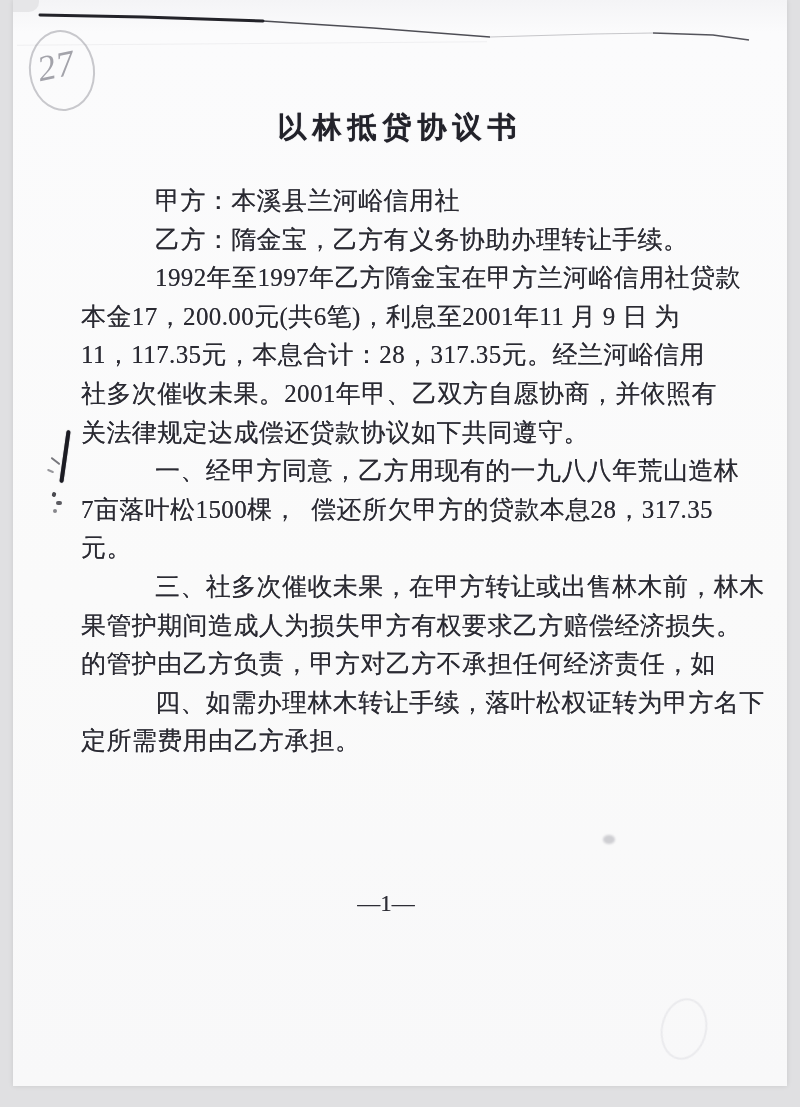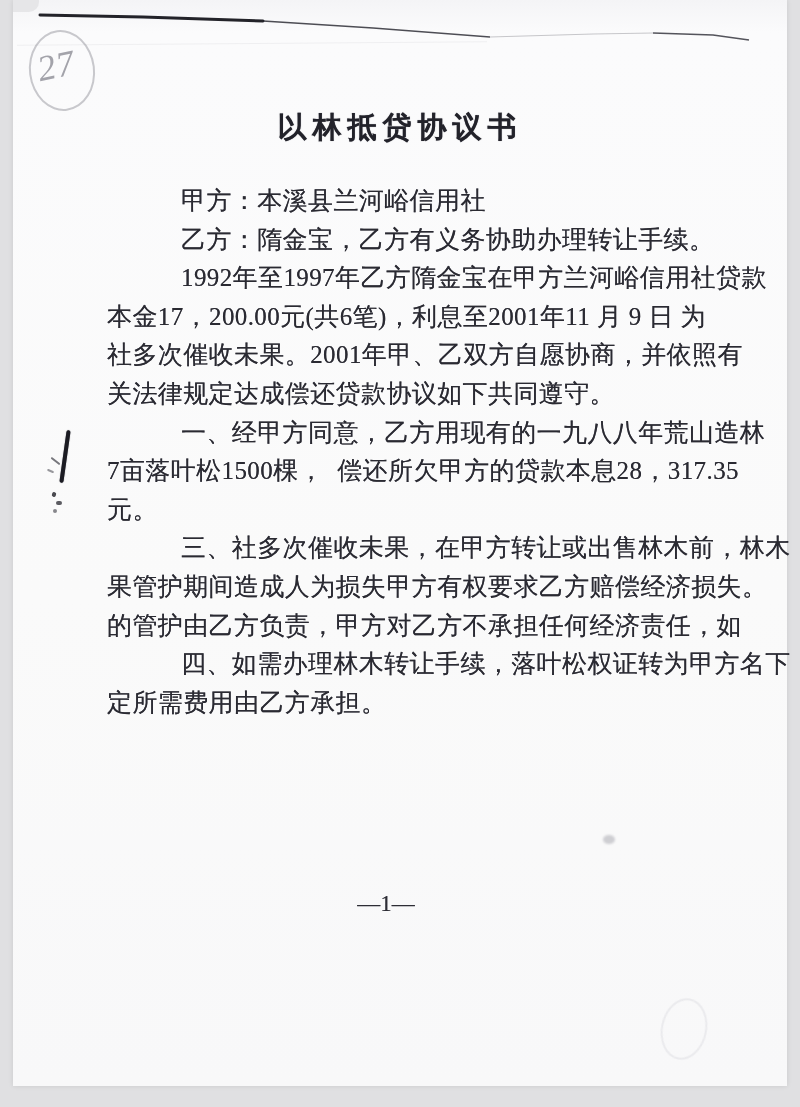--- a/index.html
+++ b/index.html
@@ -62,21 +62,21 @@
   }
   
   .title{
     position:absolute;left:0;top:108px;width:100%;
     text-align:center;padding-left:0;box-sizing:border-box;
     font-size:29px;font-weight:700;letter-spacing:6px;
     color:#22222a;
     text-shadow:0 0 0.7px rgba(30,30,40,0.75);
   }
   .body-lines{
-    position:absolute;left:94px;top:182px;width:620px;
+    position:absolute;left:68px;top:182px;width:620px;
   }
   .line{
     height:38.6px;line-height:38.6px;
     font-size:25px;letter-spacing:0.4px;
     color:#2a2a32;white-space:pre;
     text-shadow:0 0 0.6px rgba(35,35,48,0.7);
   }
   .line.indent{text-indent:74px;}
   .footer{
     position:absolute;left:0;top:891px;width:100%;
@@ -114,20 +114,21 @@
     <div class="smudge-br"></div>
 
     <div class="title">以林抵贷协议书</div>
 
     <div class="body-lines">
 
     <div class="line indent">甲方：本溪县兰河峪信用社</div>
         <div class="line indent">乙方：隋金宝，乙方有义务协助办理转让手续。</div>
         <div class="line indent">1992年至1997年乙方隋金宝在甲方兰河峪信用社贷款</div>
         <div class="line">本金17，200.00元(共6笔)，利息至2001年11 月 9 日 为</div>
+        <div class="line">11，117.35元，本息合计：28，317.35元。经兰河峪信用</div>
         <div class="line">社多次催收未果。2001年甲、乙双方自愿协商，并依照有</div>
         <div class="line">关法律规定达成偿还贷款协议如下共同遵守。</div>
         <div class="line indent">一、经甲方同意，乙方用现有的一九八八年荒山造林</div>
         <div class="line">7亩落叶松1500棵，  偿还所欠甲方的贷款本息28，317.35</div>
         <div class="line">元。</div>
         <div class="line indent">三、社多次催收未果，在甲方转让或出售林木前，林木</div>
         <div class="line">果管护期间造成人为损失甲方有权要求乙方赔偿经济损失。</div>
         <div class="line">的管护由乙方负责，甲方对乙方不承担任何经济责任，如</div>
         <div class="line indent">四、如需办理林木转让手续，落叶松权证转为甲方名下</div>
         <div class="line">定所需费用由乙方承担。</div>

